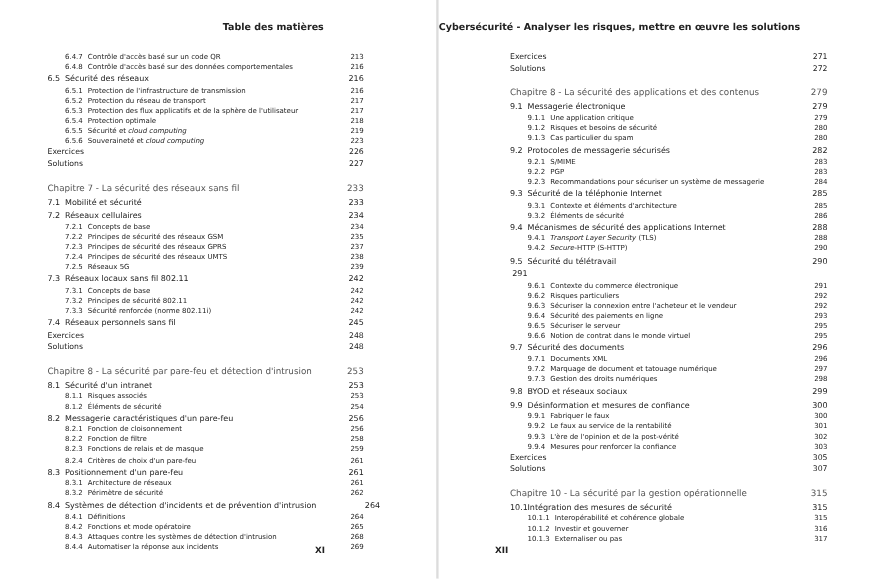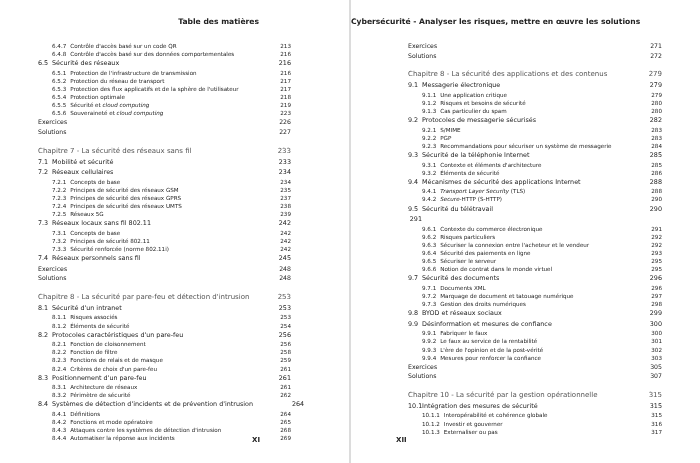--- a/index.html
+++ b/index.html
@@ -151,21 +151,21 @@
       </div>
       <div class="row ss">
         <span class="lbl"><span class="num">8.1.1</span><span class="txt">Risques associés</span></span>
         <span class="pg">253</span>
       </div>
       <div class="row ss">
         <span class="lbl"><span class="num">8.1.2</span><span class="txt">Éléments de sécurité</span></span>
         <span class="pg">254</span>
       </div>
       <div class="row sect">
-        <span class="lbl"><span class="num">8.2</span><span class="txt">Protocoles caractéristiques d'un pare-feu</span></span>
+        <span class="lbl"><span class="num">8.2</span><span class="txt">Messagerie caractéristiques d'un pare-feu</span></span>
         <span class="pg">256</span>
       </div>
       <div class="row ss">
         <span class="lbl"><span class="num">8.2.1</span><span class="txt">Fonction de cloisonnement</span></span>
         <span class="pg">256</span>
       </div>
       <div class="row ss">
         <span class="lbl"><span class="num">8.2.2</span><span class="txt">Fonction de filtre</span></span>
         <span class="pg">258</span>
       </div>

